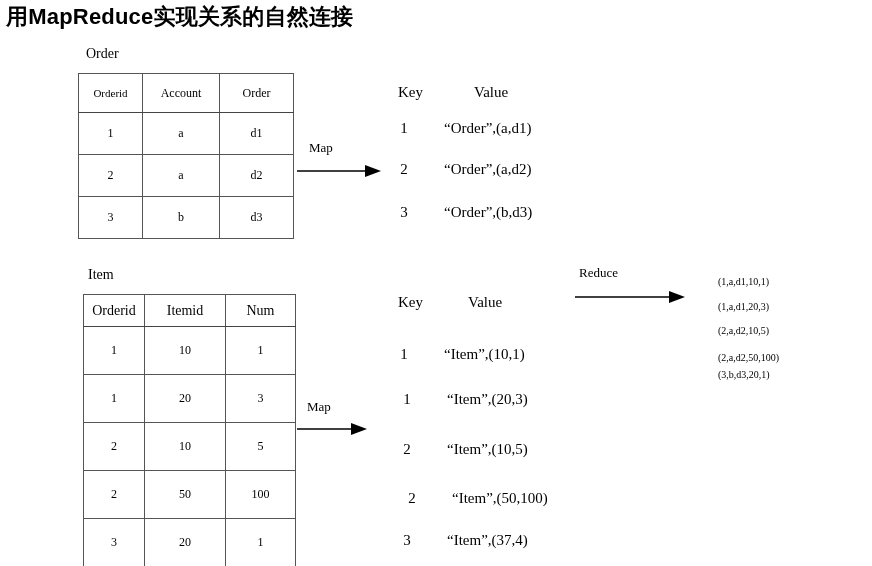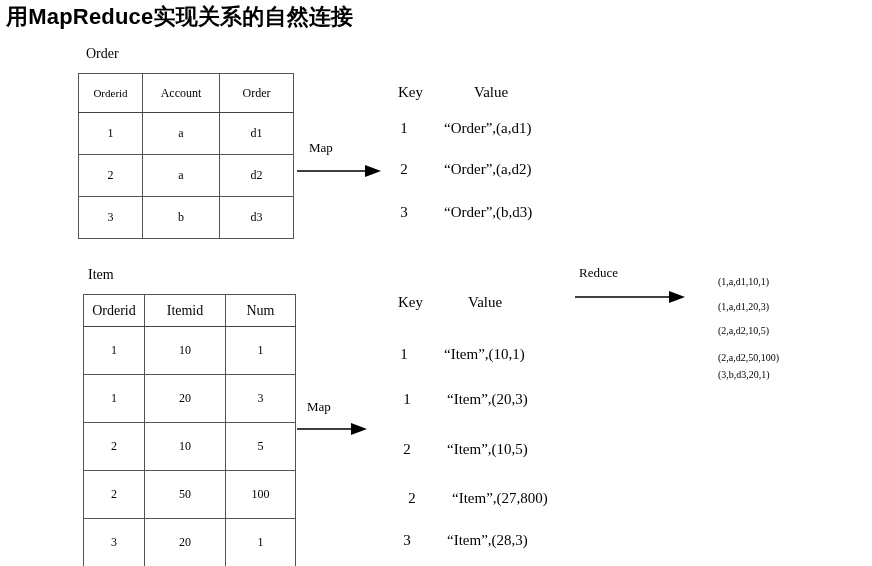--- a/index.html
+++ b/index.html
@@ -234,24 +234,24 @@
   <div class="kv-row" style="left:0px; top:52px;">
     <span class="k">1</span><span class="v"><span class="tag">“Item”</span><span class="tup">,(10,1)</span></span>
   </div>
   <div class="kv-row" style="left:3px; top:97px;">
     <span class="k">1</span><span class="v"><span class="tag">“Item”</span><span class="tup">,(20,3)</span></span>
   </div>
   <div class="kv-row" style="left:3px; top:147px;">
     <span class="k">2</span><span class="v"><span class="tag">“Item”</span><span class="tup">,(10,5)</span></span>
   </div>
   <div class="kv-row" style="left:8px; top:196px;">
-    <span class="k">2</span><span class="v"><span class="tag">“Item”</span><span class="tup">,(27,800)</span></span>
+    <span class="k">2</span><span class="v"><span class="tag">“Item”</span><span class="tup">,(50,100)</span></span>
   </div>
   <div class="kv-row" style="left:3px; top:238px;">
-    <span class="k">3</span><span class="v"><span class="tag">“Item”</span><span class="tup">,(28,3)</span></span>
+    <span class="k">3</span><span class="v"><span class="tag">“Item”</span><span class="tup">,(37,4)</span></span>
   </div>
 </div>
 
 <div class="abs" style="left:575px; top:265px; width:125px; height:45px;text-align:right;">
   <div class="arrow-label" style="left:4px; top:0px;">Reduce</div>
   <svg class="arrow-svg" style="left:0px; top:24px;" width="125" height="16" viewBox="0 0 125 16">
     <line x1="0" y1="8" x2="98" y2="8" stroke="#000" stroke-width="1.4"></line>
     <polygon points="94,2 110,8 94,14" fill="#000"></polygon>
   </svg>
 </div>

